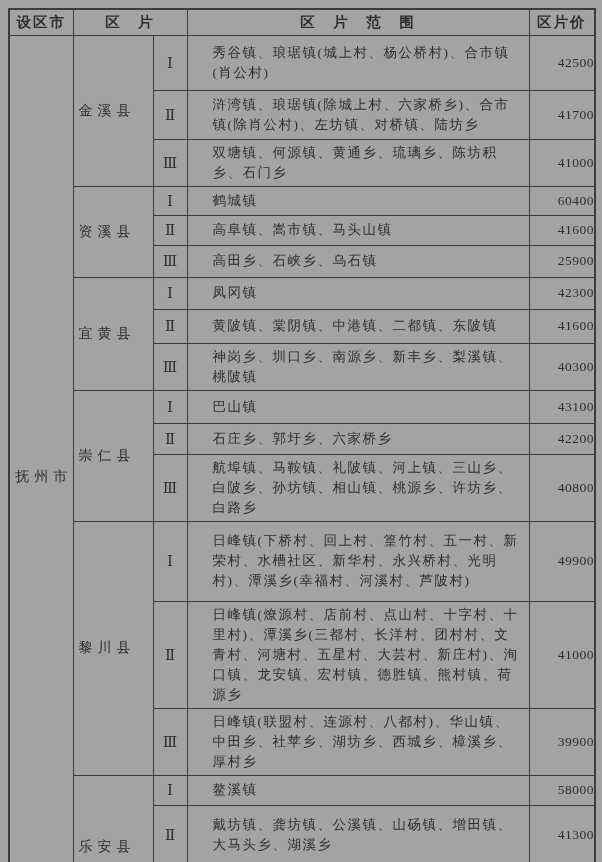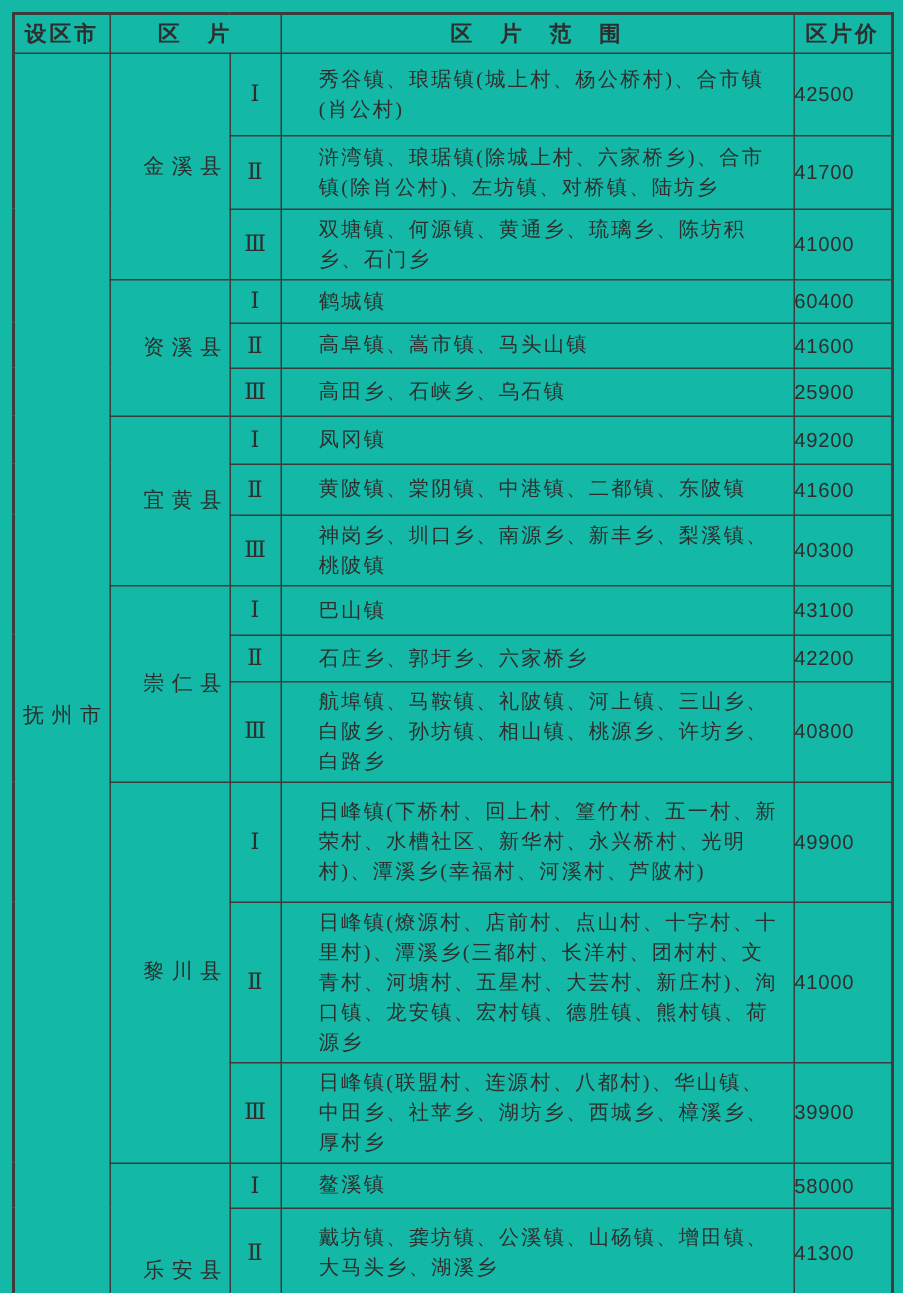--- a/index.html
+++ b/index.html
@@ -4,21 +4,21 @@
 <style>
   html, body {
     margin: 0;
     padding: 0;
     background: #ffffff;
   }
   .page {
     position: relative;
     width: 602px;
     height: 862px;
-    background: #14b8a6;
+    background: #a3a3a3;
     font-family: "Liberation Serif", "DejaVu Serif", serif;
     color: #2e2e2e;
     box-sizing: border-box;
     padding: 8px 8px 0 8px;
   }
   table.price-table {
     border-collapse: collapse;
     table-layout: fixed;
     width: 586px;
     border: 2px solid #3c3c3c;
@@ -40,45 +40,45 @@
     white-space: nowrap;
   }
   td.city-cell {
     text-align: center;
     font-size: 14px;
     letter-spacing: 5px;
     padding: 0;
     text-indent: 5px;
   }
   td.county-cell {
-    text-align: right;
+    text-align: left;
     font-size: 14px;
     letter-spacing: 5px;
     padding: 0;
     text-indent: 5px;
   }
   td.zone-no {
     text-align: center;
     font-size: 15px;
     padding: 0;
   }
   td.zone-scope {
     text-align: left;
     font-size: 13.5px;
     letter-spacing: 1.5px;
     line-height: 20px;
     padding: 3px 6px 3px 25px;
     word-break: break-all;
   }
   td.zone-price {
-    text-align: left;
+    text-align: right;
     font-size: 13.5px;
     letter-spacing: 0.5px;
     padding: 0;
-    font-family: Liberation Sans, sans-serif;
+    font-family: Liberation Serif, serif;
   }
 </style>
 </head>
 <body>
 
 <div class="page">
   <table class="price-table">
     <colgroup>
       <col style="width:64px">
       <col style="width:80px">
@@ -128,21 +128,21 @@
       <tr style="height:32px;">
         <td class="zone-no">Ⅲ</td>
         <td class="zone-scope">高田乡、石峡乡、乌石镇</td>
         <td class="zone-price">25900</td>
       </tr>
 
       <tr style="height:32px;">
         <td class="county-cell" rowspan="3">宜黄县</td>
         <td class="zone-no">Ⅰ</td>
         <td class="zone-scope">凤冈镇</td>
-        <td class="zone-price">49200</td>
+        <td class="zone-price">42300</td>
       </tr>
       <tr style="height:34px;">
         <td class="zone-no">Ⅱ</td>
         <td class="zone-scope">黄陂镇、棠阴镇、中港镇、二都镇、东陂镇</td>
         <td class="zone-price">41600</td>
       </tr>
       <tr style="height:32px;">
         <td class="zone-no">Ⅲ</td>
         <td class="zone-scope">神岗乡、圳口乡、南源乡、新丰乡、梨溪镇、桃陂镇</td>
         <td class="zone-price">40300</td>

